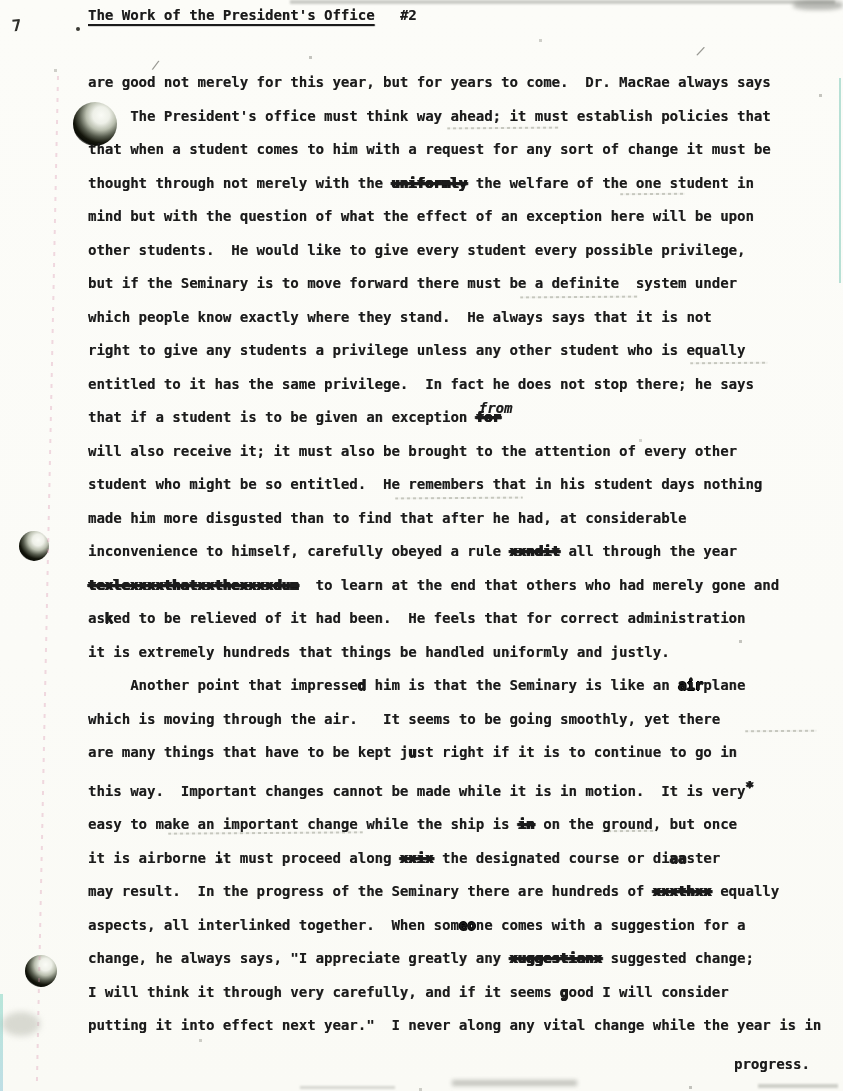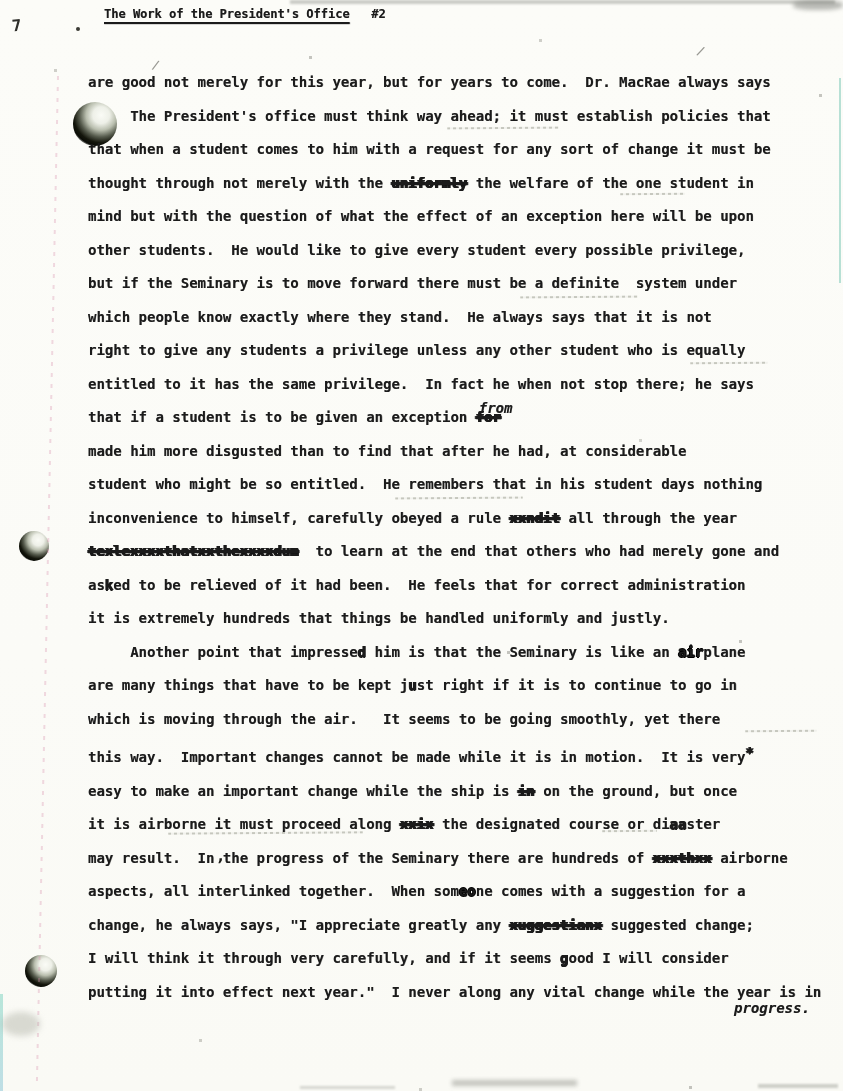--- a/index.html
+++ b/index.html
@@ -9,22 +9,22 @@
     margin:0 auto;
     background:linear-gradient(180deg,#fcfcf8 0%,#fbfbf7 60%,#fafaf5 100%);
     overflow:hidden;
     font-family:"DejaVu Sans Mono","Liberation Mono",monospace;
     font-weight:bold;
     font-size:14px;
     color:#1b1b1b;
   }
   
   #header{
-    position:absolute;left:104px;top:7px;
-    white-space:pre;font-size:12px;
+    position:absolute;left:88px;top:7px;
+    white-space:pre;font-size:14px;
     text-shadow:0.3px 0.3px 0 rgba(20,20,20,.55);
   }
   .s-u{text-decoration:underline;text-decoration-thickness:1.5px;text-underline-offset:4px;}
   
   #body-lines{
     position:absolute;left:88px;top:66px;width:750px;
     line-height:33.5px;
   }
   .line{white-space:pre;text-shadow:0.3px 0.3px 0 rgba(20,20,20,.5);}
   .s-n{}
@@ -40,23 +40,22 @@
     text-shadow:0.8px 0 currentColor,-0.8px 0 currentColor,0 0.8px currentColor;
   }
   .has-above{position:relative;}
   .above{
     position:absolute;left:3px;top:-17px;
     text-decoration:none;white-space:pre;
     text-shadow:0.3px 0.3px 0 rgba(20,20,20,.5);
     font-style:italic;
   }
   #closing-word{
-    position:absolute;left:734px;top:1000px;
+    position:absolute;left:734px;top:1056px;
     text-shadow:0.3px 0.3px 0 rgba(20,20,20,.55);
-    font-style:italic;
   }
   
   .hole{position:absolute;border-radius:50%;filter:blur(.3px);
     background:radial-gradient(circle at 64% 30%,
       #fafbf6 0%,#eef0e8 20%,#b9beae 36%,#565b4d 52%,#14160c 66%,#0a0c06 74%,rgba(10,12,6,0) 83%);
   }
   #hole-1{left:73px;top:102px;width:44px;height:44px;}
   #hole-2{left:19px;top:531px;width:30px;height:30px;}
   #hole-3{left:25px;top:955px;width:32px;height:32px;}
   #crease{
@@ -138,35 +137,36 @@
   <div id="body-lines">
       <div class="line"><span class="s-n">are good not merely for this year, but for years to come.  Dr. MacRae always says</span></div>
       <div class="line"><span class="s-n">     The President's office must think way ahead; it must establish policies that</span></div>
       <div class="line"><span class="s-n">that when a student comes to him with a request for any sort of change it must be</span></div>
       <div class="line"><span class="s-n">thought through not merely with the </span><span class="s-x">uniformly</span><span class="s-n"> the welfare of the one student in</span></div>
       <div class="line"><span class="s-n">mind but with the question of what the effect of an exception here will be upon</span></div>
       <div class="line"><span class="s-n">other students.  He would like to give every student every possible privilege,</span></div>
       <div class="line"><span class="s-n">but if the Seminary is to move forward there must be a definite  system under</span></div>
       <div class="line"><span class="s-n">which people know exactly where they stand.  He always says that it is not</span></div>
       <div class="line"><span class="s-n">right to give any students a privilege unless any other student who is equally</span></div>
-      <div class="line"><span class="s-n">entitled to it has the same privilege.  In fact he when not stop there; he says</span></div>
+      <div class="line"><span class="s-n">entitled to it has the same privilege.  In fact he does not stop there; he says</span></div>
       <div class="line"><span class="s-n">that if a student is to be given an exception </span><span class="s-x has-above">for<span class="above">from</span></span></div>
+      <div class="line"><span class="s-n">will also receive it; it must also be brought to the attention of every other</span></div>
+      <div class="line"><span class="s-n">student who might be so entitled.  He remembers that in his student days nothing</span></div>
       <div class="line"><span class="s-n">made him more disgusted than to find that after he had, at considerable</span></div>
-      <div class="line"><span class="s-n">student who might be so entitled.  He remembers that in his student days nothing</span></div>
       <div class="line"><span class="s-n">inconvenience to himself, carefully obeyed a rule </span><span class="s-x">xxndit</span><span class="s-n"> all through the year</span></div>
       <div class="line"><span class="s-x">texlexxxxthatxxthexxxxdum</span><span class="s-n">  to learn at the end that others who had merely gone and</span></div>
       <div class="line"><span class="s-n">as</span><span class="s-o">k</span><span class="s-n">ed to be relieved of it had been.  He feels that for correct administration</span></div>
       <div class="line"><span class="s-n">it is extremely hundreds that things be handled uniformly and justly.</span></div>
       <div class="line"><span class="s-n">     Another point that impresse</span><span class="s-o">d</span><span class="s-n"> him is that the Seminary is like an </span><span class="s-b">air</span><span class="s-n">plane</span></div>
+      <div class="line"><span class="s-n">which is moving through the air.   It seems to be going smoothly, yet there</span></div>
       <div class="line"><span class="s-n">are many things that have to be kept j</span><span class="s-o">u</span><span class="s-n">st right if it is to continue to go in</span></div>
-      <div class="line"><span class="s-n">which is moving through the air.   It seems to be going smoothly, yet there</span></div>
       <div class="line"><span class="s-n">this way.  Important changes cannot be made while it is in motion.  It is very</span><span class="s-sup">*</span></div>
       <div class="line"><span class="s-n">easy to make an important change while the ship is </span><span class="s-x">in</span><span class="s-n"> on the ground, but once</span></div>
       <div class="line"><span class="s-n">it is airborne it must proceed along </span><span class="s-x">xxix</span><span class="s-n"> the designated course or di</span><span class="s-o">aa</span><span class="s-n">ster</span></div>
-      <div class="line"><span class="s-n">may result.  In the progress of the Seminary there are hundreds of </span><span class="s-x">xxxthxx</span><span class="s-n"> airborne</span></div>
+      <div class="line"><span class="s-n">may result.  In the progress of the Seminary there are hundreds of </span><span class="s-x">xxxthxx</span><span class="s-n"> equally</span></div>
       <div class="line"><span class="s-n">aspects, all interlinked together.  When som</span><span class="s-b">eo</span><span class="s-n">ne comes with a suggestion for a</span></div>
       <div class="line"><span class="s-n">change, he always says, "I appreciate greatly any </span><span class="s-x">xuggestianx</span><span class="s-n"> suggested change;</span></div>
       <div class="line"><span class="s-n">I will think it through very carefully, and if it seems </span><span class="s-o">g</span><span class="s-n">ood I will consider</span></div>
       <div class="line"><span class="s-n">putting it into effect next year."  I never along any vital change while the year is in</span></div>
     </div>
   <div id="closing-word">progress.</div>
 
 </div>
 
 </body></html>

